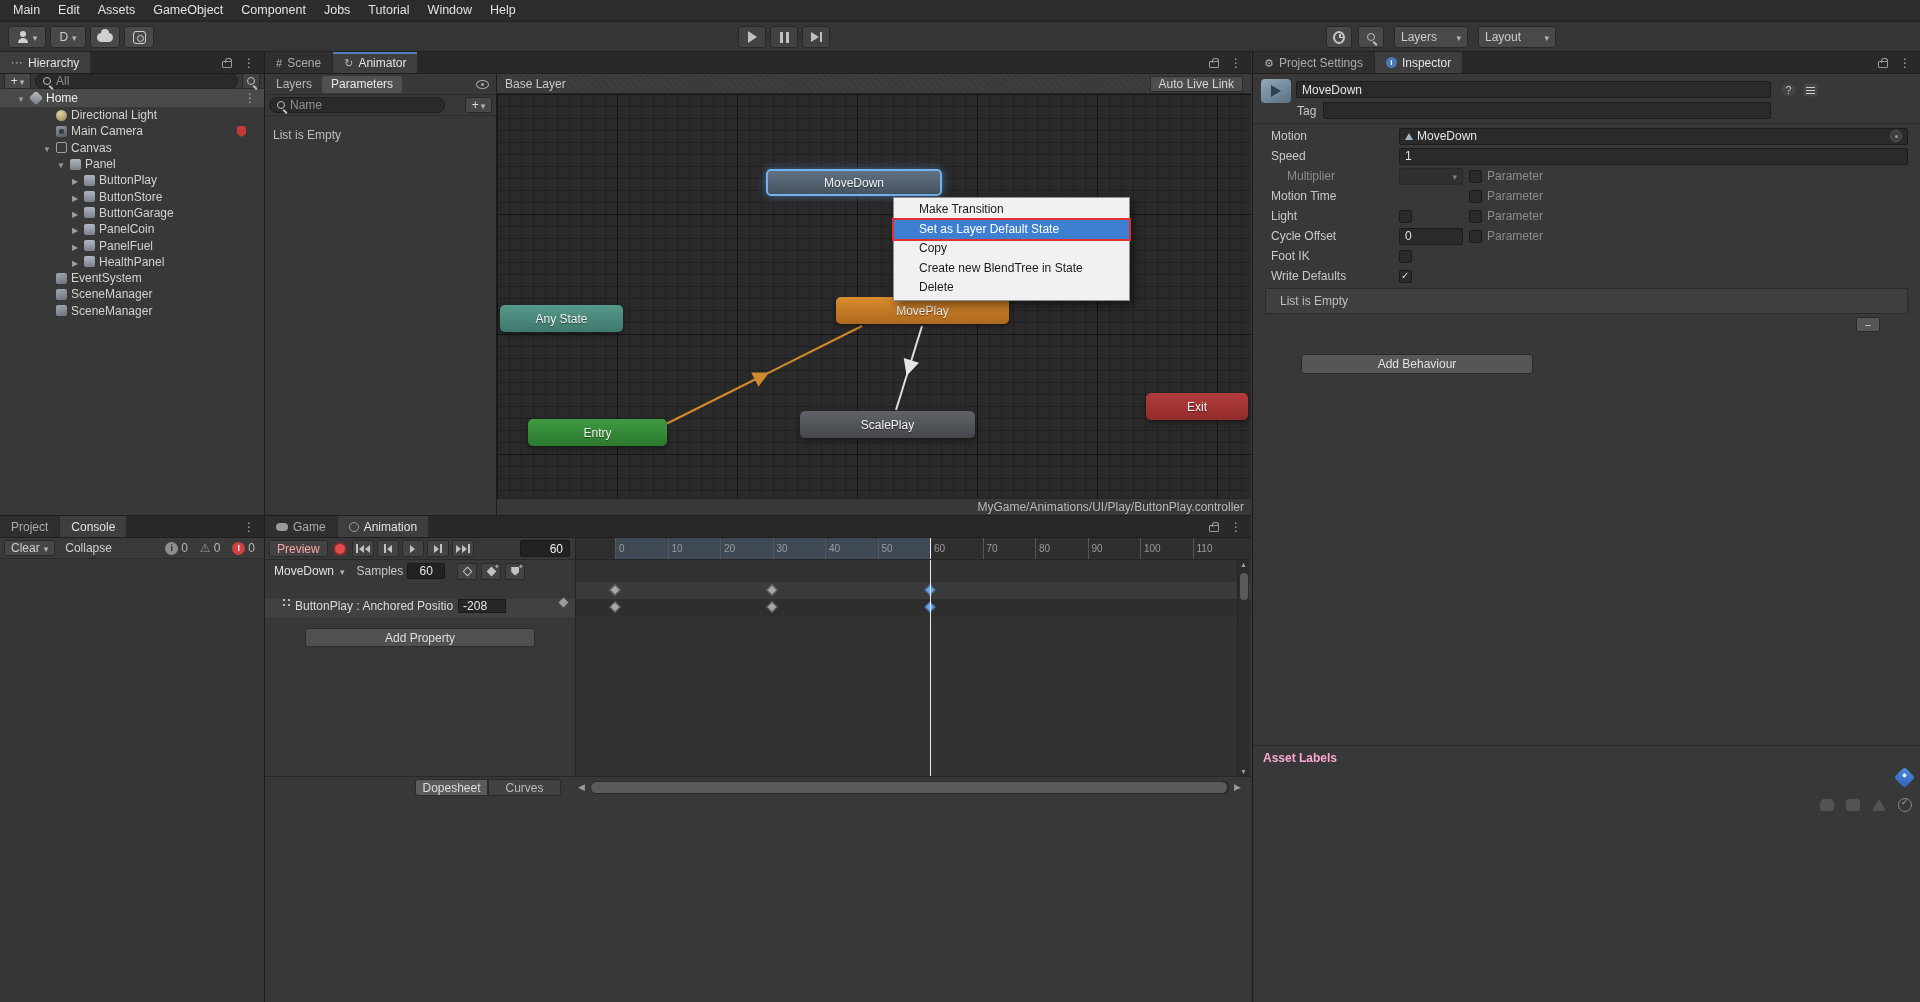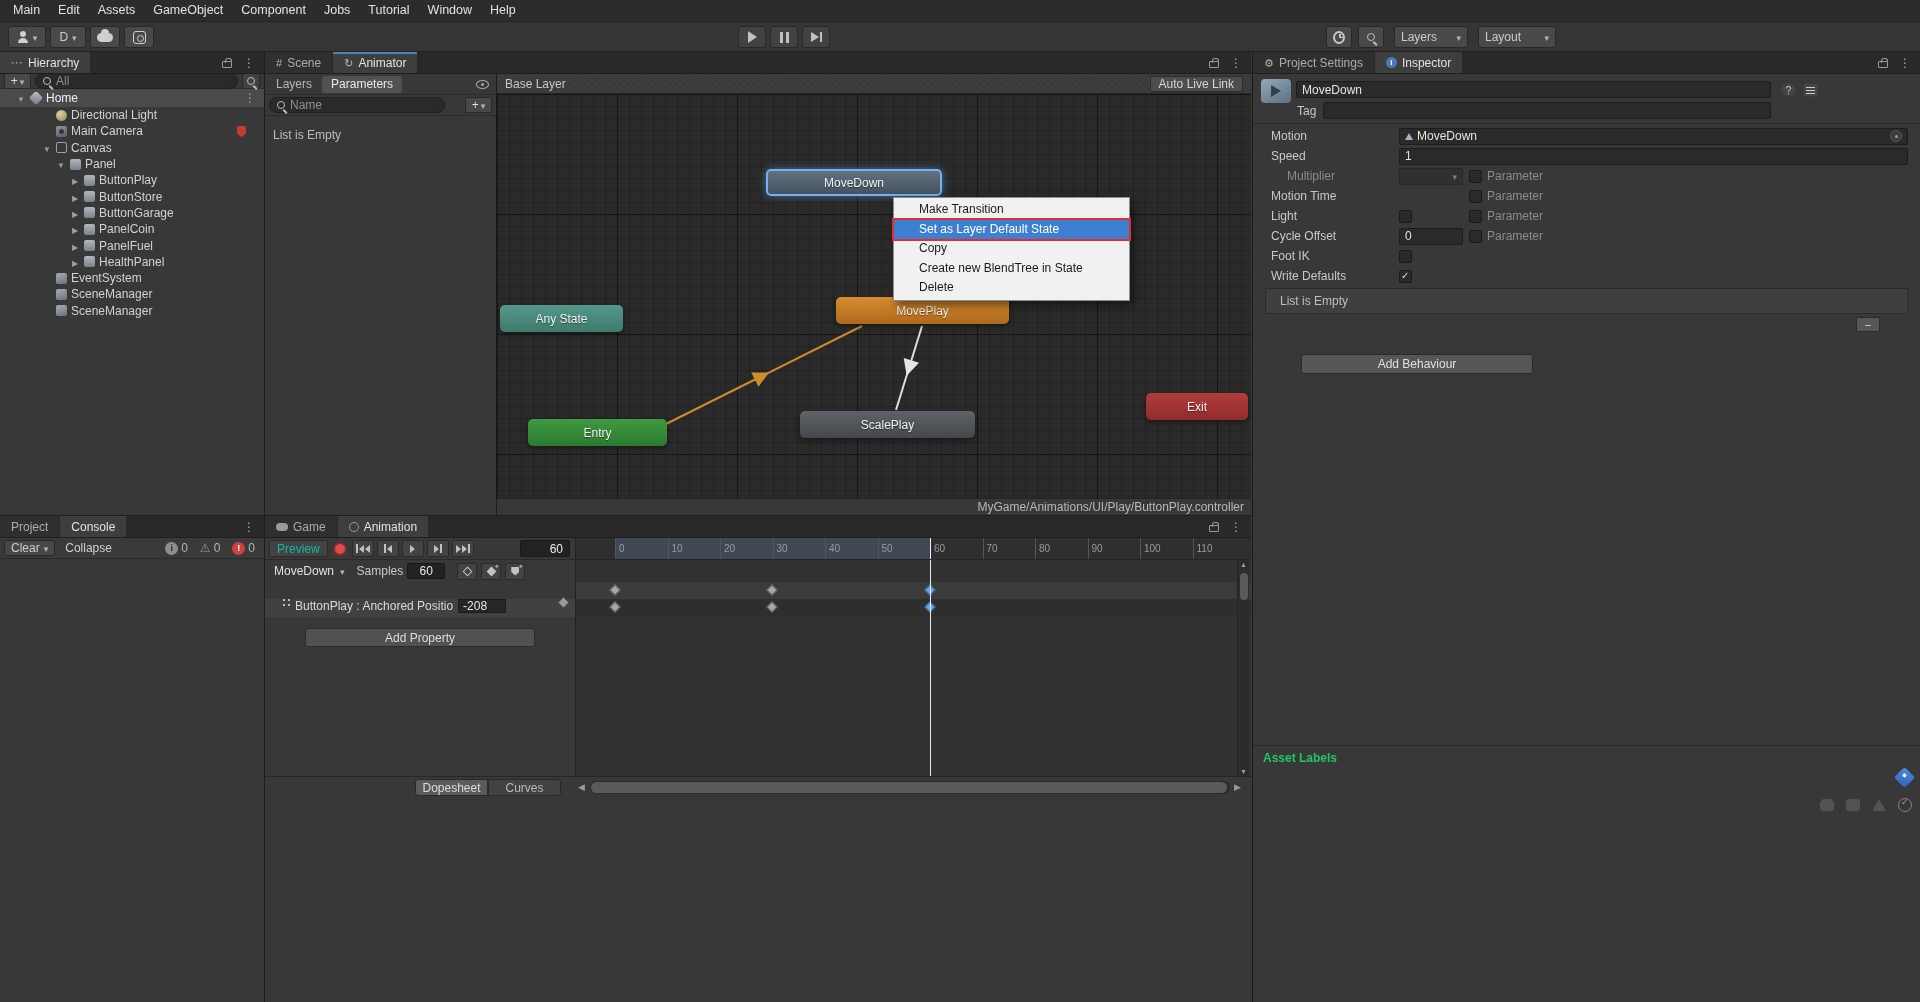--- a/index.html
+++ b/index.html
@@ -126,21 +126,21 @@
 .ctxmenu{position:absolute;left:396px;top:103px;width:237px;background:#f1f1f1;border:1px solid #8f8f8f;
   box-shadow:3px 4px 9px rgba(0,0,0,.5);padding:2px 0;z-index:20}
 .ctxitem{height:19.5px;line-height:19.5px;padding-left:25px;color:#1b1b1b}
 .ctxitem.highlight{background:#3d80d1;color:#fff;outline:2px solid #e12f2f}
 .pathbar{position:absolute;left:0;bottom:0;width:754px;height:17px;background:#383838;border-top:1px solid #242424;
   display:flex;align-items:center;justify-content:flex-end;padding-right:7px;color:#b8b8b8}
 
 
 .anim-panel{left:265px;top:515px;width:986px;height:487px;border-top:1px solid #1c1c1c}
 .anim-toolbar{position:absolute;left:0;top:22px;width:310px;height:22px;display:flex;align-items:center;gap:3px;padding:0 4px;border-bottom:1px solid #2a2a2a;background:#383838}
-.previewbtn{height:17px;padding:0 7px;display:flex;align-items:center;background:#434343;border:1px solid #2a2a2a;border-radius:2px;color:#14b8a6}
+.previewbtn{height:17px;padding:0 7px;display:flex;align-items:center;background:#434343;border:1px solid #2a2a2a;border-radius:2px;color:#fca5a5}
 .recbtn{width:18px;height:17px;display:flex;align-items:center;justify-content:center}
 .rec{width:10px;height:10px;border-radius:50%;background:#e04b4b;box-shadow:0 0 0 2px #7c2c2c}
 .transbtn{width:22px;height:17px;display:flex;align-items:center;justify-content:center;gap:1px;background:#434343;border:1px solid #2a2a2a;border-radius:2px}
 .framefield{position:absolute;left:255px;top:2px;width:50px;height:17px;background:#222;border:1px solid #191919;border-radius:2px;color:#efefef;display:flex;align-items:center;justify-content:flex-end;padding-right:6px}
 .ruler{position:absolute;left:310px;top:22px;width:676px;height:22px;background:#2f2f2f;border-bottom:1px solid #252525;border-left:1px solid #232323;overflow:hidden}
 .ruler-active{position:absolute;left:39px;top:0;width:315px;height:22px;background:#3e4955}
 .ticks{position:absolute;left:39px;top:0;height:22px;display:flex}
 .tick{width:52.5px;height:22px;border-left:1px solid #565656;color:#9b9b9b;font-size:10px;padding:5px 0 0 3px;flex:0 0 auto}
 .ruler-ph{position:absolute;left:354px;top:0;width:1px;height:22px;background:#efefef}
 .anim-row2{position:absolute;left:0;top:44px;width:310px;height:22px;display:flex;align-items:center;gap:4px;padding:0 5px;background:#383838}
@@ -208,21 +208,21 @@
 .mot-ic{width:0;height:0;border-left:4px solid transparent;border-right:4px solid transparent;border-bottom:7px solid #9fb4c4;margin-right:4px}
 .objpick{margin-left:auto;width:12px;height:12px;border-radius:50%;background:#3c3c3c;border:1px solid #5a5a5a;position:relative}
 .objpick::after{content:"";position:absolute;left:3.5px;top:3.5px;width:3px;height:3px;border-radius:50%;background:#9a9a9a}
 .ddcaret{margin-left:auto}
 .solomute{margin-left:auto;display:flex;gap:16px;padding-right:14px;color:#c9c9c9}
 .translist{margin:2px 12px 0 12px;height:26px;background:#3f3f3f;border:1px solid #2b2b2b;display:flex;align-items:center;padding-left:14px;color:#bfbfbf}
 .minusrow{display:flex;justify-content:flex-end;padding-right:40px;margin-top:3px}
 .minusbtn{width:24px;height:15px;background:#565656;border:1px solid #2b2b2b;border-radius:2px;display:flex;align-items:center;justify-content:center;color:#ddd;font-size:11px}
 .addbehaviour{margin:22px 0 0 48px;width:232px;height:20px;background:#565656;border:1px solid #2a2a2a;border-radius:3px;display:flex;align-items:center;justify-content:center;color:#e0e0e0}
 .assetdiv{position:absolute;left:0;top:693px;width:100%;border-top:1px solid #2a2a2a}
-.assetlbl{position:absolute;left:10px;top:699px;color:#22c55e;font-weight:bold}
+.assetlbl{position:absolute;left:10px;top:699px;color:#f9a8d4;font-weight:bold}
 .tagicon{position:absolute;left:644px;top:718px;width:15px;height:15px;background:linear-gradient(140deg,#4d8de4,#2f62b5);border-radius:3px;transform:rotate(45deg)}
 .tagicon::after{content:"";position:absolute;left:4px;top:4px;width:4px;height:4px;border-radius:50%;background:#dce9fb}
 .statusrow{position:absolute;right:8px;top:746px;display:flex;align-items:center;gap:12px}
 .st-ic{width:14px;height:12px;background:#5c5c5c;border-radius:3px;opacity:.75}
 .st-pad{clip-path:polygon(0 30%,20% 0,80% 0,100% 30%,100% 100%,0 100%)}
 .st-net{clip-path:polygon(50% 0,100% 100%,0 100%)}
 .st-check{width:14px;height:14px;border:1.5px solid #8d8d8d;border-radius:50%;background:none;position:relative;opacity:.9}
 .st-check::after{content:"✓";position:absolute;left:2px;top:-2px;font-size:9px;color:#a8a8a8}
 </style>
 </head>

